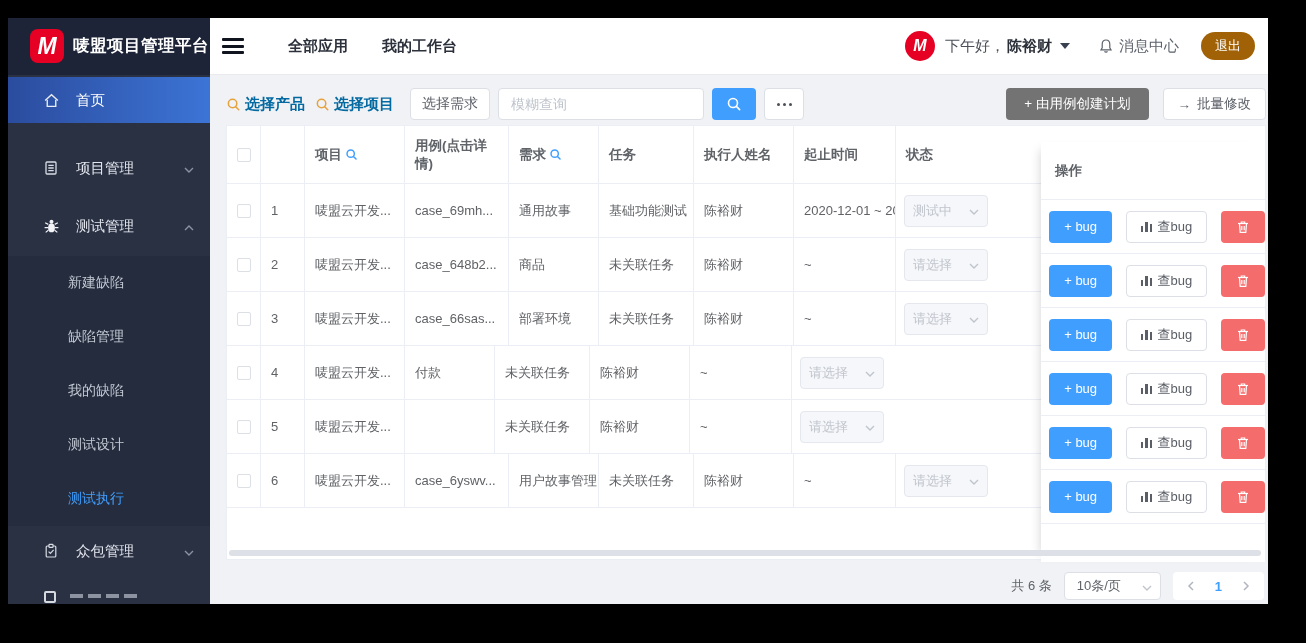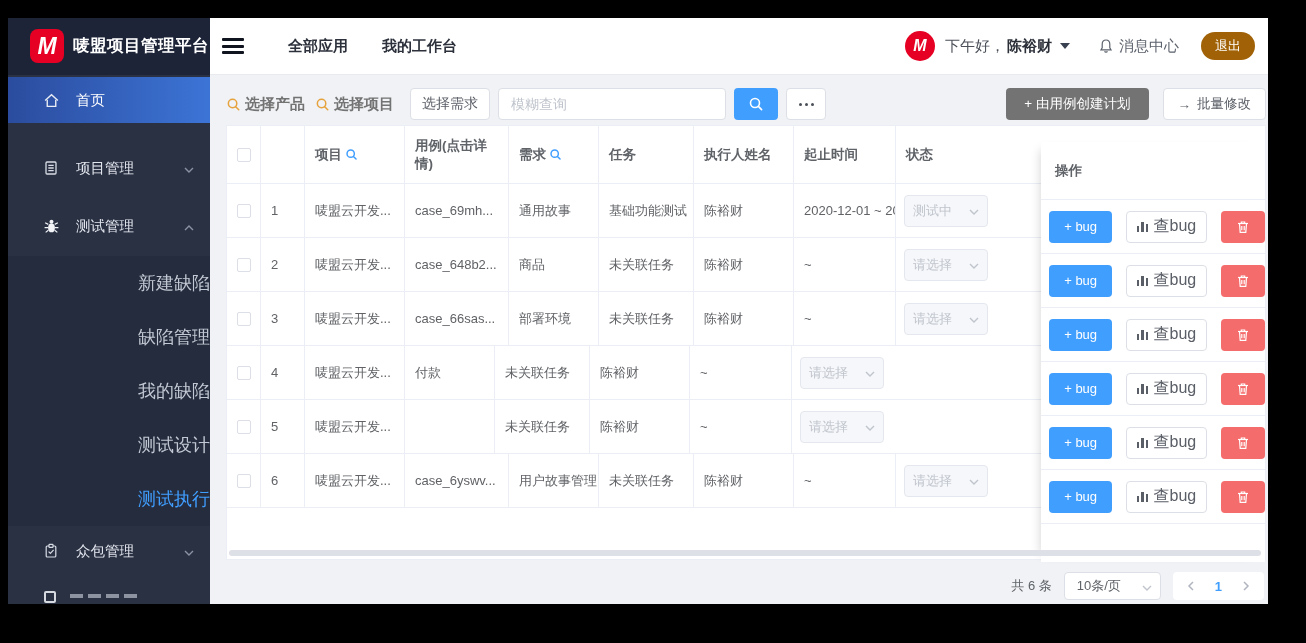--- a/index.html
+++ b/index.html
@@ -35,39 +35,39 @@
   
   .sidebar { position:absolute; left:0; top:57px; width:202px; height:529px; background:#2a3143; overflow:hidden; }
   .side-item { display:flex; align-items:center; color:#e3e6ee; font-size:14.5px; padding:0 16px 0 34px; cursor:pointer; }
   .side-item .s-icon { width:18px; height:18px; margin-right:16px; flex:none; display:flex; align-items:center; justify-content:center; }
   .side-item .chev { margin-left:auto; }
   .side-home { margin-top:2px; height:46px; background:linear-gradient(90deg,#2b4c9e,#3c74d6); color:#fff; }
   .side-parent1 { margin-top:17px; height:56px; }
   .side-parent2 { height:60px; }
   .submenu { background:#252c3d; }
   .submenu-item { height:54px; display:flex; align-items:center; padding-left:60px; color:#c3c9d4;
-                  font-size:18px; cursor:pointer;justify-content:flex-end; }
+                  font-size:14px; cursor:pointer; }
   .submenu-item.active { color:#409eff; }
   .side-parent3 { height:50px; }
   .side-partial { position:absolute; top:516px; left:0; width:202px; height:20px; display:flex;
                   align-items:flex-start; padding-left:36px; gap:14px; }
   .side-partial .pi-icon { width:12px; height:12px; border:2px solid #d6d9e0; border-radius:2px; }
   .side-partial .pi-txt { display:flex; gap:5px; margin-top:3px; }
   .side-partial .pi-txt i { width:13px; height:4px; background:#8d93a1; display:block; }
 
   
   .main { position:absolute; left:202px; top:57px; width:1058px; height:529px; }
   .toolbar { position:absolute; left:16px; top:13px; width:1040px; height:32px; display:flex; align-items:center; }
-  .filter-link { color:#737373; font-size:15px; font-weight:600; display:flex; align-items:center; gap:4px;
+  .filter-link { color:#0369a1; font-size:15px; font-weight:600; display:flex; align-items:center; gap:4px;
                  margin-right:10px; cursor:pointer; white-space:nowrap; }
   .filter-link:nth-of-type(2){ margin-right:16px; }
   .btn-plain { height:32px; background:#fff; border:1px solid #dcdfe6; border-radius:4px; color:#5a5e66;
                font-size:14px; cursor:pointer; }
   .btn-req { width:80px; margin-right:8px; }
-  .fuzzy-input { width:228px; height:32px; border:1px solid #dcdfe6; border-radius:4px; padding:6px 12px;
+  .fuzzy-input { width:206px; height:32px; border:1px solid #dcdfe6; border-radius:4px; padding:6px 12px;
                  font-size:14px; color:#606266; background:#fff; margin-right:8px; outline:none; }
   .fuzzy-input::placeholder { color:#bfc4cc; }
   .btn-search { width:44px; height:32px; background:#409eff; border:none; border-radius:4px; margin-right:8px;
                 display:flex; align-items:center; justify-content:center; cursor:pointer; }
   .btn-more { width:40px; height:32px; background:#fff; border:1px solid #dcdfe6; border-radius:4px;
               display:flex; align-items:center; justify-content:center; gap:3px; cursor:pointer; }
   .btn-more i { width:3px; height:3px; border-radius:50%; background:#4a4f58; display:block; }
   .toolbar .spacer { flex:1; }
   .btn-create { height:32px; padding:0 18px; background:#737373; border:none; border-radius:4px; color:#fff;
                 font-size:13.5px; margin-right:14px; cursor:pointer; white-space:nowrap; }
@@ -98,21 +98,21 @@
   .sel .chev { margin-left:auto; }
 
   .fixed-col { position:absolute; top:16px; right:0; width:224px; height:420px; background:#fff;
                box-shadow:-8px 0 10px -8px rgba(0,0,0,.18); }
   .fixed-header { height:58px; display:flex; align-items:center; padding-left:14px; border-bottom:1px solid #ebeef5;
                   font-weight:600; color:#5f6368; font-size:13.5px; }
   .action-row { height:54px; display:flex; align-items:center; gap:14px; padding-left:8px; border-bottom:1px solid #ebeef5; }
   .btn-addbug { width:66px; height:32px; background:#409eff; border:none; border-radius:4px; color:#fff;
                 font-size:13px; cursor:pointer; }
   .btn-viewbug { width:84px; height:32px; background:#fff; border:1px solid #dcdfe6; border-radius:4px;
-                 color:#5a5e66; font-size:16px; display:flex; align-items:center; justify-content:center; gap:5px; cursor:pointer; }
+                 color:#5a5e66; font-size:13px; display:flex; align-items:center; justify-content:center; gap:5px; cursor:pointer; }
   .bars-icon { display:flex; align-items:flex-end; gap:2px; height:10px; }
   .bars-icon i { width:2.5px; background:#5a5e66; display:block; }
   .bars-icon i:nth-child(1){ height:6px; } .bars-icon i:nth-child(2){ height:10px; } .bars-icon i:nth-child(3){ height:8px; }
   .btn-del { width:46px; height:32px; background:#f56c6c; border:none; border-radius:4px;
              display:flex; align-items:center; justify-content:center; cursor:pointer; }
 
   .hscroll { position:absolute; left:2px; right:4px; bottom:3px; height:6px; background:#dde0e6; border-radius:3px; }
 
   
   .pagination { position:absolute; right:4px; top:497px; height:28px; display:flex; align-items:center; gap:12px;

